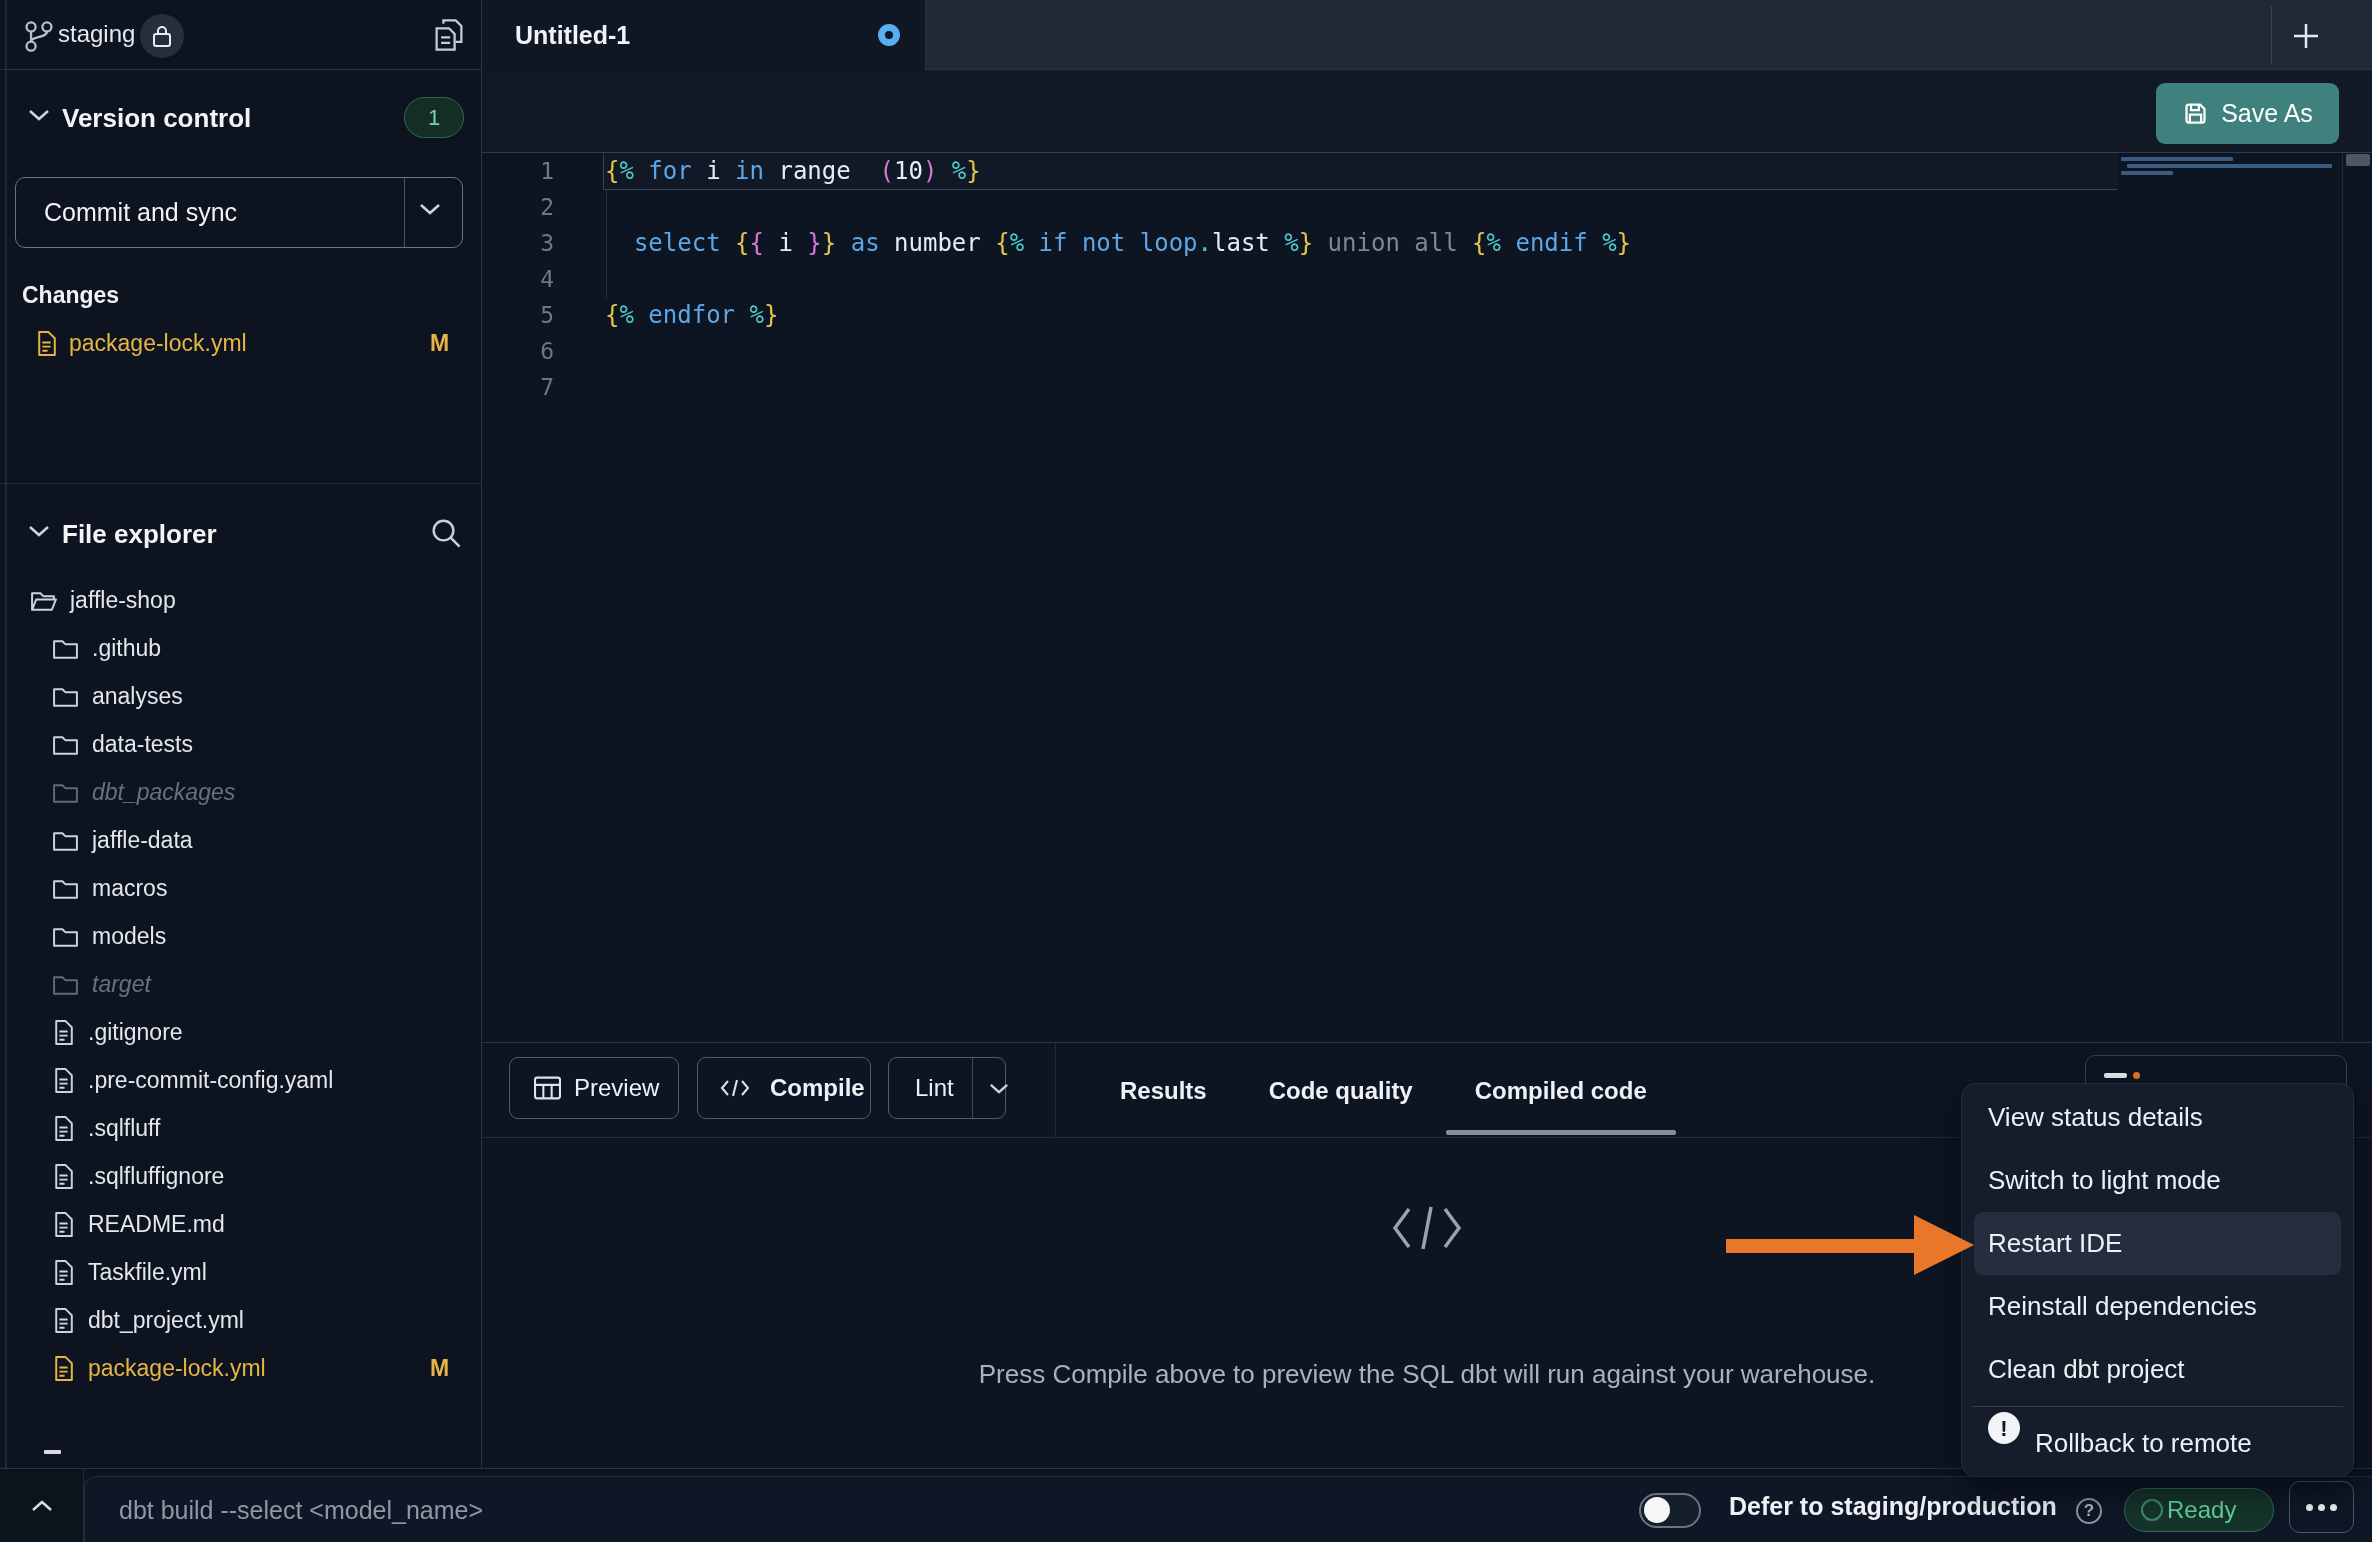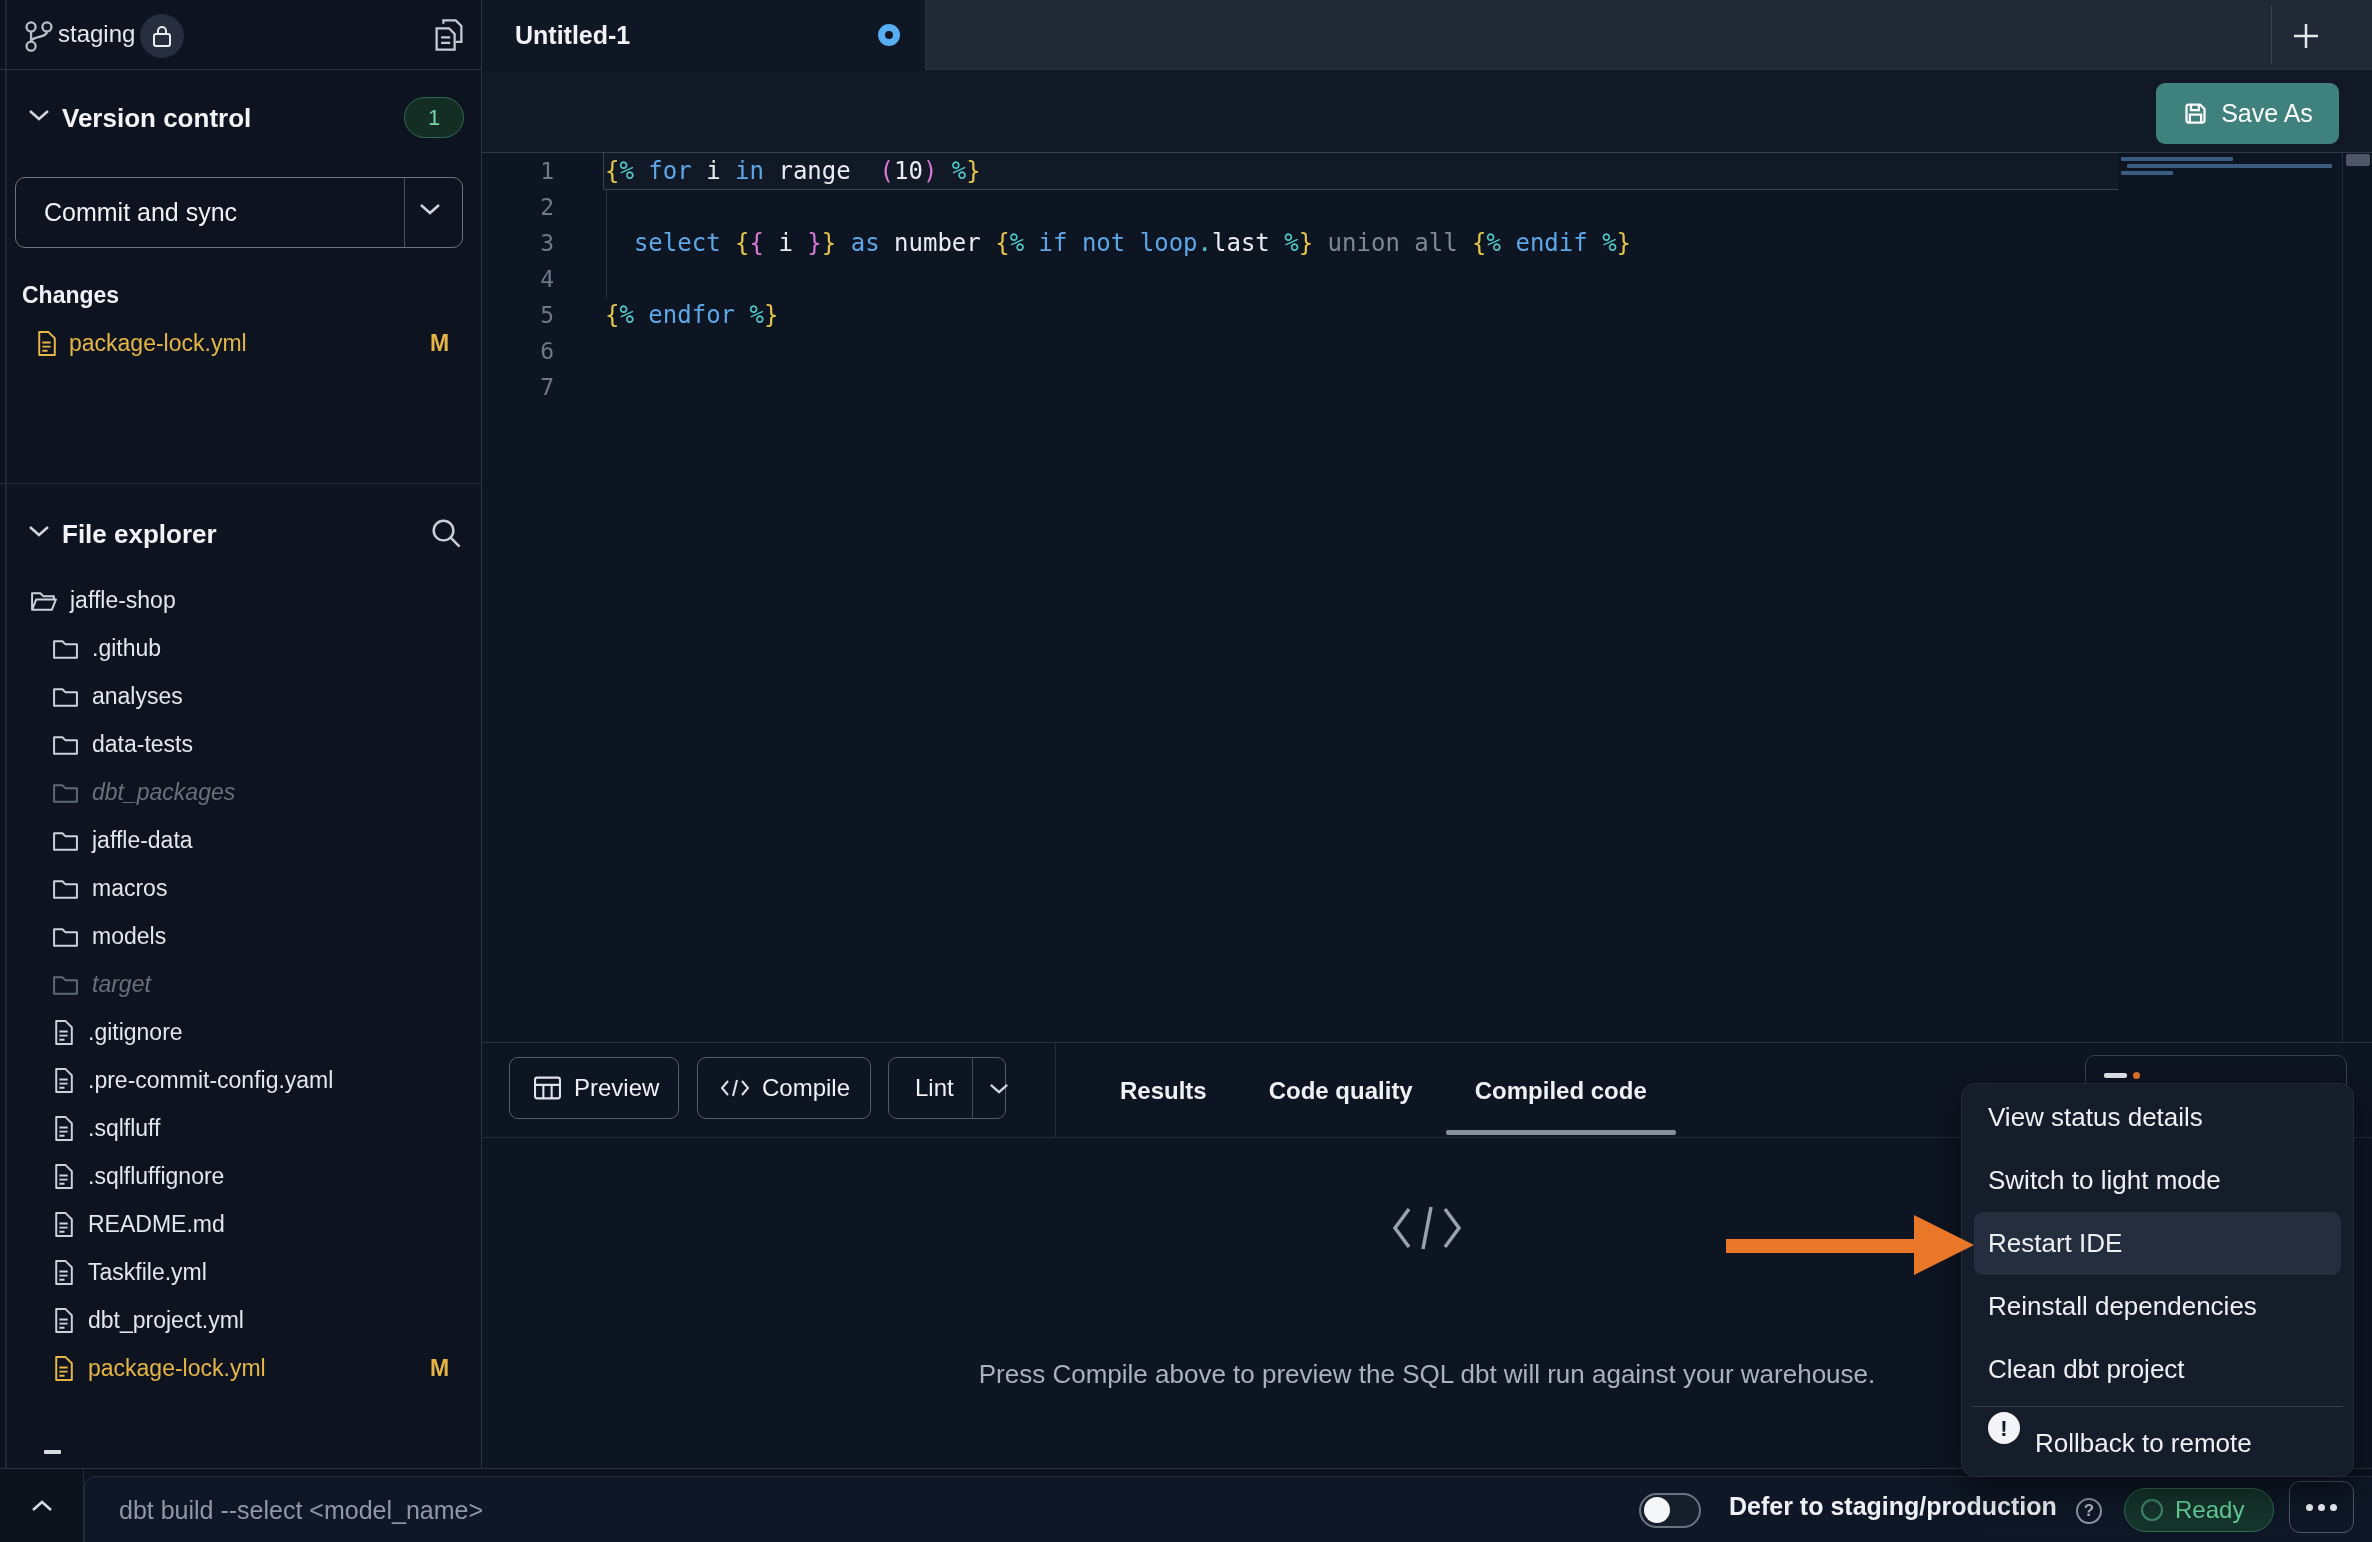--- a/index.html
+++ b/index.html
@@ -112,21 +112,21 @@
   
   #bottom-panel { left: 482px; top: 1042px; width: 1890px; height: 426px; background: #0e1522;
     border-top: 1px solid #2a3342; }
   #panel-toolbar { position: absolute; left: 0; top: 0; width: 100%; height: 95px;
     border-bottom: 1px solid #232b3a; }
   .pbtn { position: absolute; top: 14px; height: 62px; border: 1.5px solid #525c6b;
     border-radius: 9px; background: transparent; display: flex; align-items: center;
     color: #eef1f5; font-size: 24px; font-family: "Liberation Sans", sans-serif; cursor: pointer; }
   .pbtn .b-icon { color: #dfe4ea; }
   #preview-btn { left: 27px; width: 170px; padding-left: 24px; gap: 13px; }
-  #compile-btn { left: 215px; width: 174px; padding-left: 22px; gap: 12px; }
+  #compile-btn { left: 215px; width: 174px; padding-left: 22px; gap: 20px; font-weight: bold; }
   #lint-btn { left: 406px; width: 118px; padding-left: 26px; }
   #lint-divider { position: absolute; left: 83px; top: 0; width: 1px; height: 100%; background: #424b59; }
   #lint-chevron { position: absolute; left: 100px; top: 24px; color: #cfd5de; }
   #toolbar-vdivider { position: absolute; left: 573px; top: 0; width: 1px; height: 95px; background: #232b3a; }
 
   #panel-tabs { position: absolute; left: 638px; top: 0; height: 95px; display: flex;
     gap: 62px; align-items: flex-end; }
   .ptab { position: relative; font-size: 24px; font-weight: 700; color: #eef1f5;
     height: 95px; display: flex; align-items: center; cursor: pointer; }
   .ptab.active::after { content: ""; position: absolute; left: -29px; right: -29px;
@@ -179,21 +179,21 @@
     border-radius: 18px; border: 2px solid #6a7382; background: #161e2c; cursor: pointer; }
   #defer-toggle .knob { position: absolute; left: 3px; top: 2px; width: 26px; height: 26px;
     border-radius: 50%; background: #f4f6f8; }
   #defer-label { position: absolute; left: 1729px; top: 0; height: 74px; display: flex;
     align-items: center; font-size: 25px; font-weight: 700; color: #edf0f4; }
   #help-icon { position: absolute; left: 2076px; top: 29px; width: 26px; height: 26px;
     border: 2px solid #8e96a4; border-radius: 50%; color: #aeb6c2; font-size: 17px;
     display: flex; align-items: center; justify-content: center; font-weight: 700; cursor: pointer; }
   #ready-pill { position: absolute; left: 2124px; top: 19px; width: 150px; height: 44px;
     border-radius: 22px; background: #15342b; border: 1.5px solid #2e6b50;
-    display: flex; align-items: center; padding-left: 16px; gap: 12px; }
+    display: flex; align-items: center; padding-left: 16px; gap: 4px; }
   #ready-ring { width: 22px; height: 22px; border-radius: 50%; border: 2.5px solid #3f8a68; }
   #ready-text { font-size: 24px; color: #62cf98; }
   #more-btn { position: absolute; left: 2289px; top: 12px; width: 65px; height: 52px;
     border: 1.5px solid #4e5866; border-radius: 11px; display: flex; align-items: center;
     justify-content: center; gap: 5px; cursor: pointer; }
   #more-btn i { width: 7px; height: 7px; border-radius: 50%; background: #eef1f5; }
 </style>
 </head>
 <body>
 

